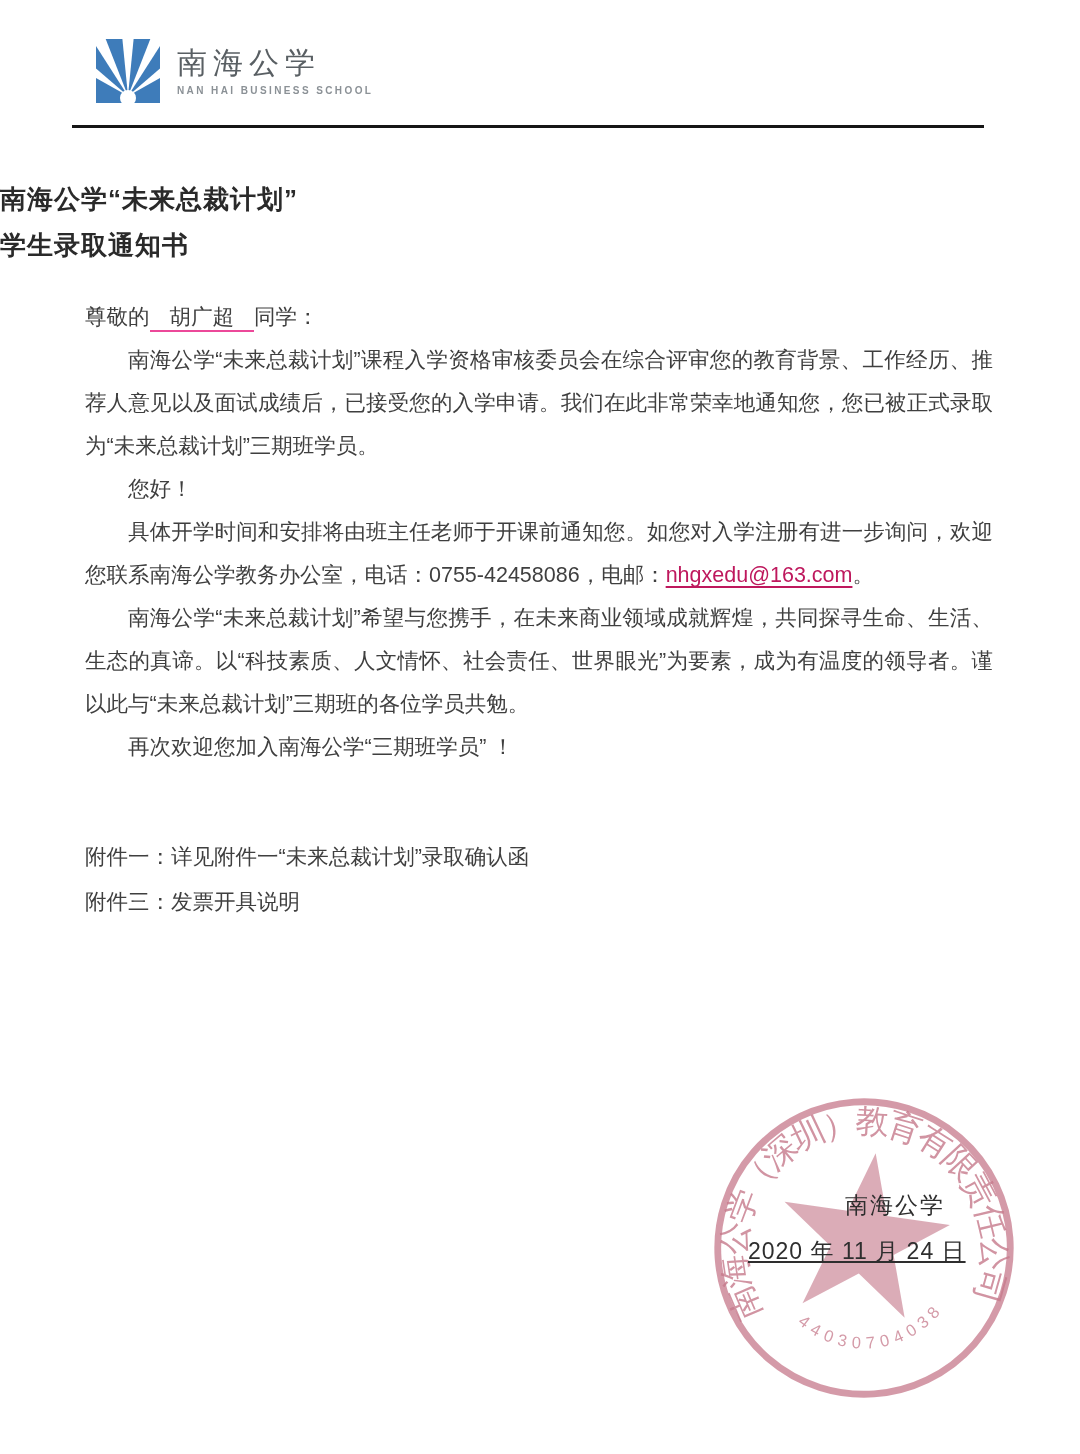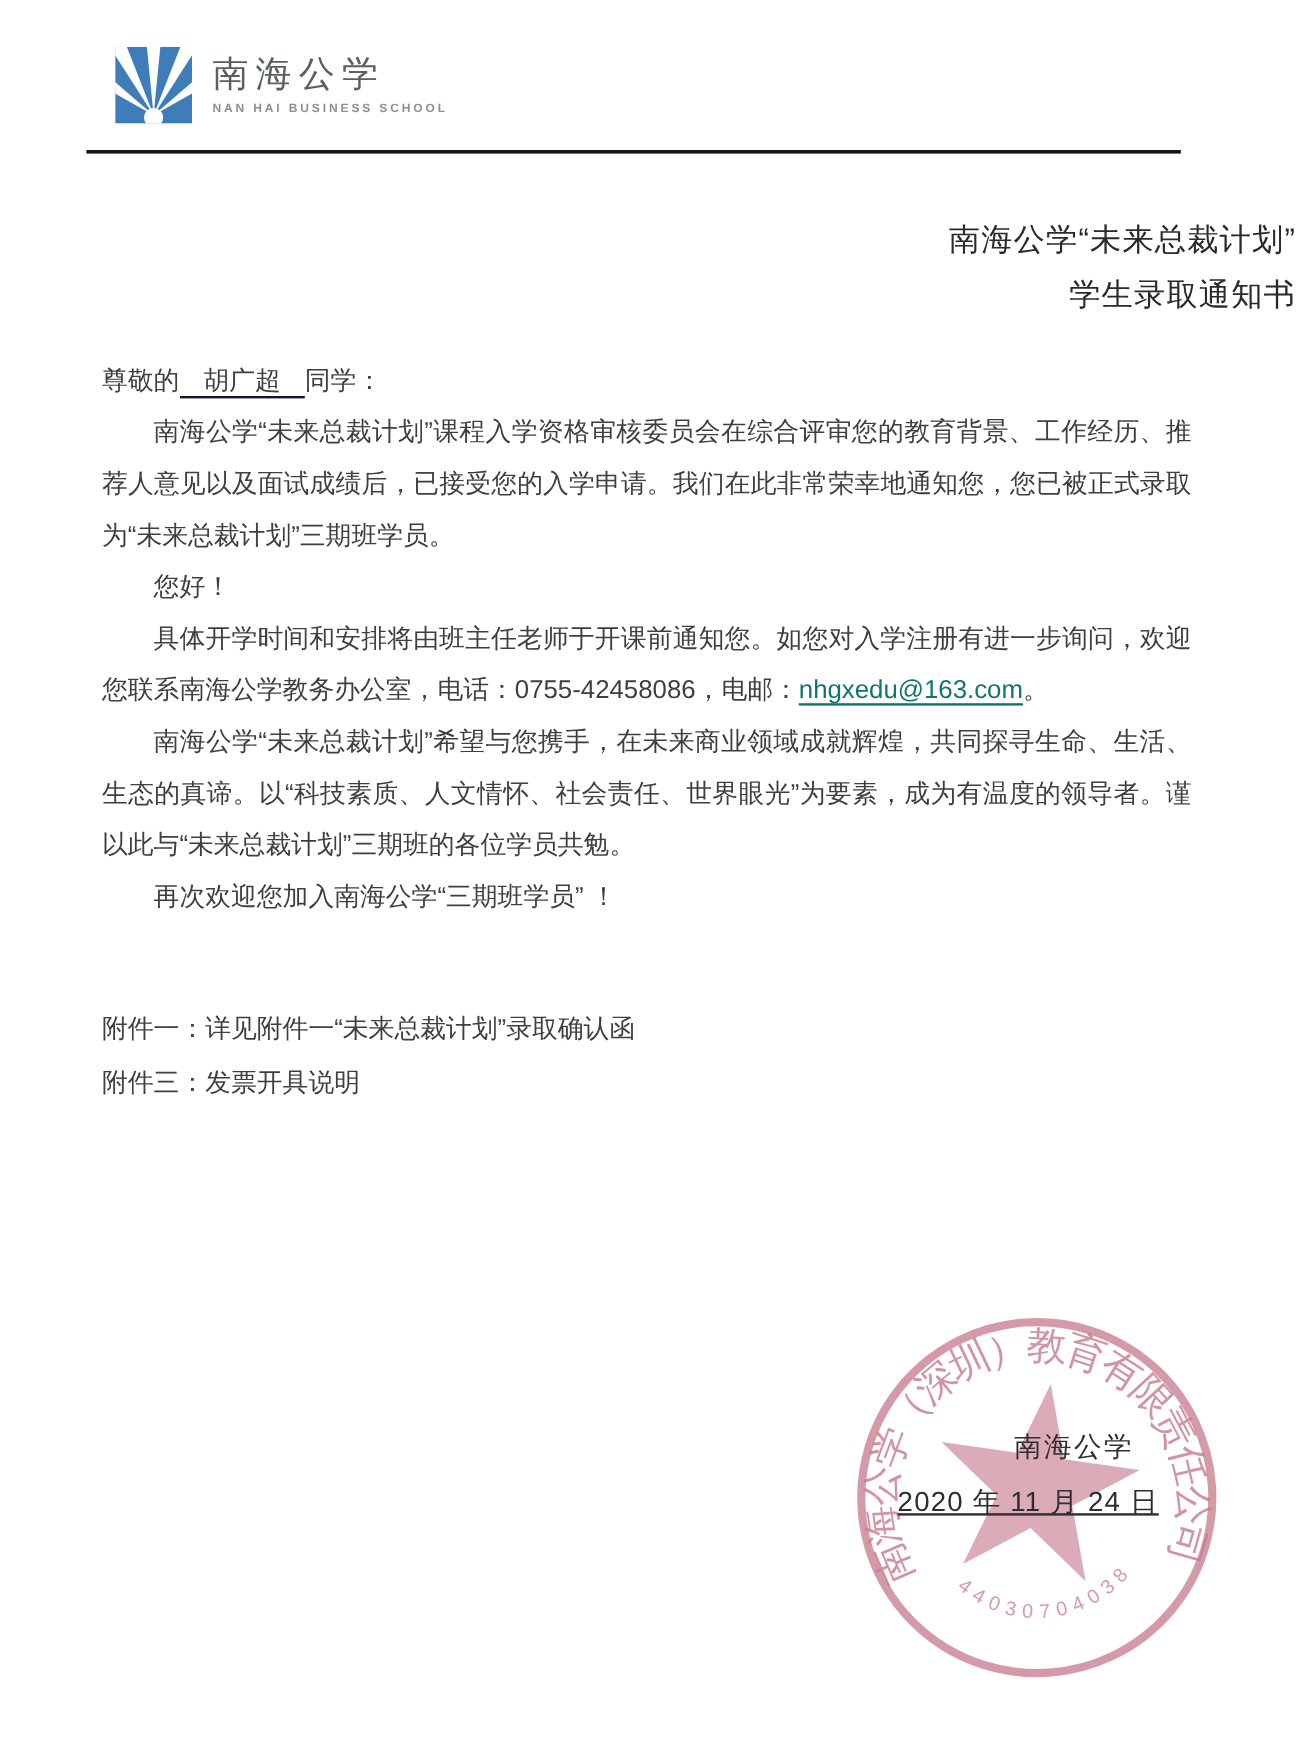--- a/index.html
+++ b/index.html
@@ -29,36 +29,36 @@
     font-size: 10px; color: #8b9196; letter-spacing: 2.4px;
     margin-top: 5px; font-weight: bold;
   }
   .rule {
     position: absolute; top: 125px; left: 72px;
     width: 912px; height: 3px; background: #161616;
   }
   
   .title-block {
     position: absolute; top: 176px; left: 0; width: 100%;
-    text-align: right; color: #2a2a2a; font-weight: normal;
+    text-align: left; color: #2a2a2a; font-weight: bold;
   }
   .title-line { font-size: 26px; line-height: 46px; letter-spacing: 1px; }
   
   .letter-body {
     position: absolute; top: 296px; left: 85px; width: 908px;
     font-size: 21.5px; line-height: 43px; text-align: justify;
   }
   .letter-body p { margin: 0; }
   .indent { text-indent: 2em; }
   .name-underline {
     display: inline-block;
-    border-bottom: 2px solid #0f172a;
+    border-bottom: 2px solid #ec4899;
     padding: 0 20px; line-height: 1.15;
   }
-  .email-link { color: #0f766e; text-decoration: underline; text-underline-offset: 4px; cursor: pointer; }
+  .email-link { color: #be185d; text-decoration: underline; text-underline-offset: 4px; cursor: pointer; }
   .attachments { margin-top: 66px; }
   .attachments p { margin: 0; line-height: 45px; }
   
   .seal {
     position: absolute; left: 708px; top: 1092px;
     width: 312px; height: 312px; z-index: 1;
     opacity: 0.85;
   }
   .signature {
     position: absolute; z-index: 2; color: #2e2e2e;

